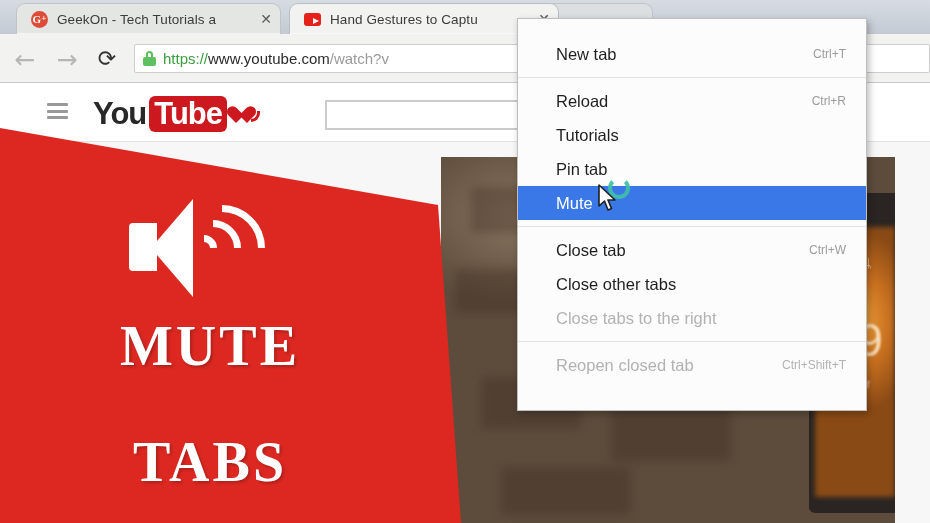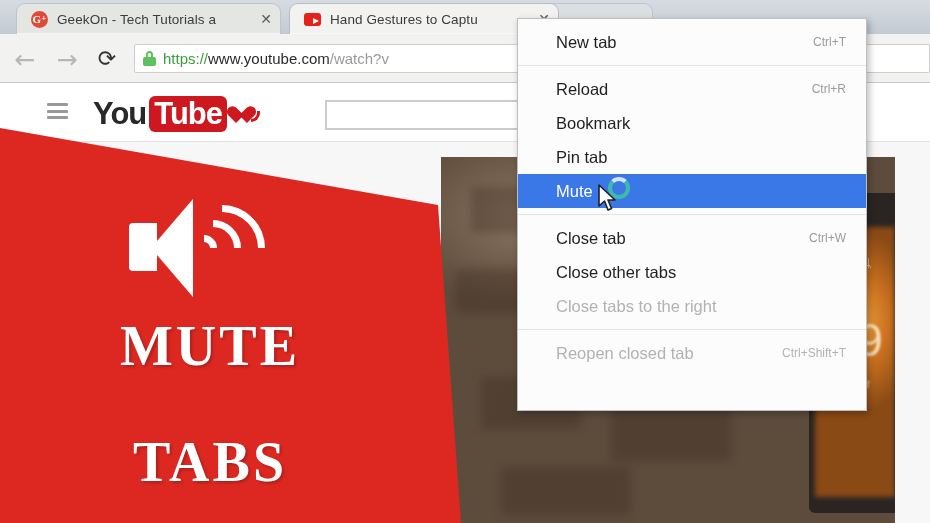--- a/index.html
+++ b/index.html
@@ -287,21 +287,21 @@
   #promo-l3 { left: 0px; top: 434px; font-size: 56px; }
 
   
   #ctx-menu {
     position:absolute; left: 517px; top: 18px;
     width: 350px; height: 393px;
     background: #fcfcfc;
     border: 1px solid #bfbfbf;
     box-shadow: 2px 3px 7px rgba(0,0,0,.28);
     z-index: 40;
-    padding: 6px 0 5px 0;
+    padding: 18px 0 5px 0;
   }
   .mi {
     position: relative;
     height: 34px;
     display:flex; align-items:center;
     padding: 0 20px 0 38px;
     font-size: 16.5px;
     color: #1f1f1f;
     white-space: nowrap;
     font-family: "Liberation Sans", sans-serif;
@@ -428,21 +428,21 @@
       <div class="mi">
         <span>New tab</span>
         <span class="accel">Ctrl+T</span>
       </div>
       <div class="sep"></div>
       <div class="mi">
         <span>Reload</span>
         <span class="accel">Ctrl+R</span>
       </div>
       <div class="mi">
-        <span>Bookmark</span>
+        <span>Tutorials</span>
       </div>
       <div class="mi">
         <span>Pin tab</span>
       </div>
       <div class="mi active">
         <span>Mute</span>
       </div>
       <div class="sep"></div>
       <div class="mi">
         <span>Close tab</span>

